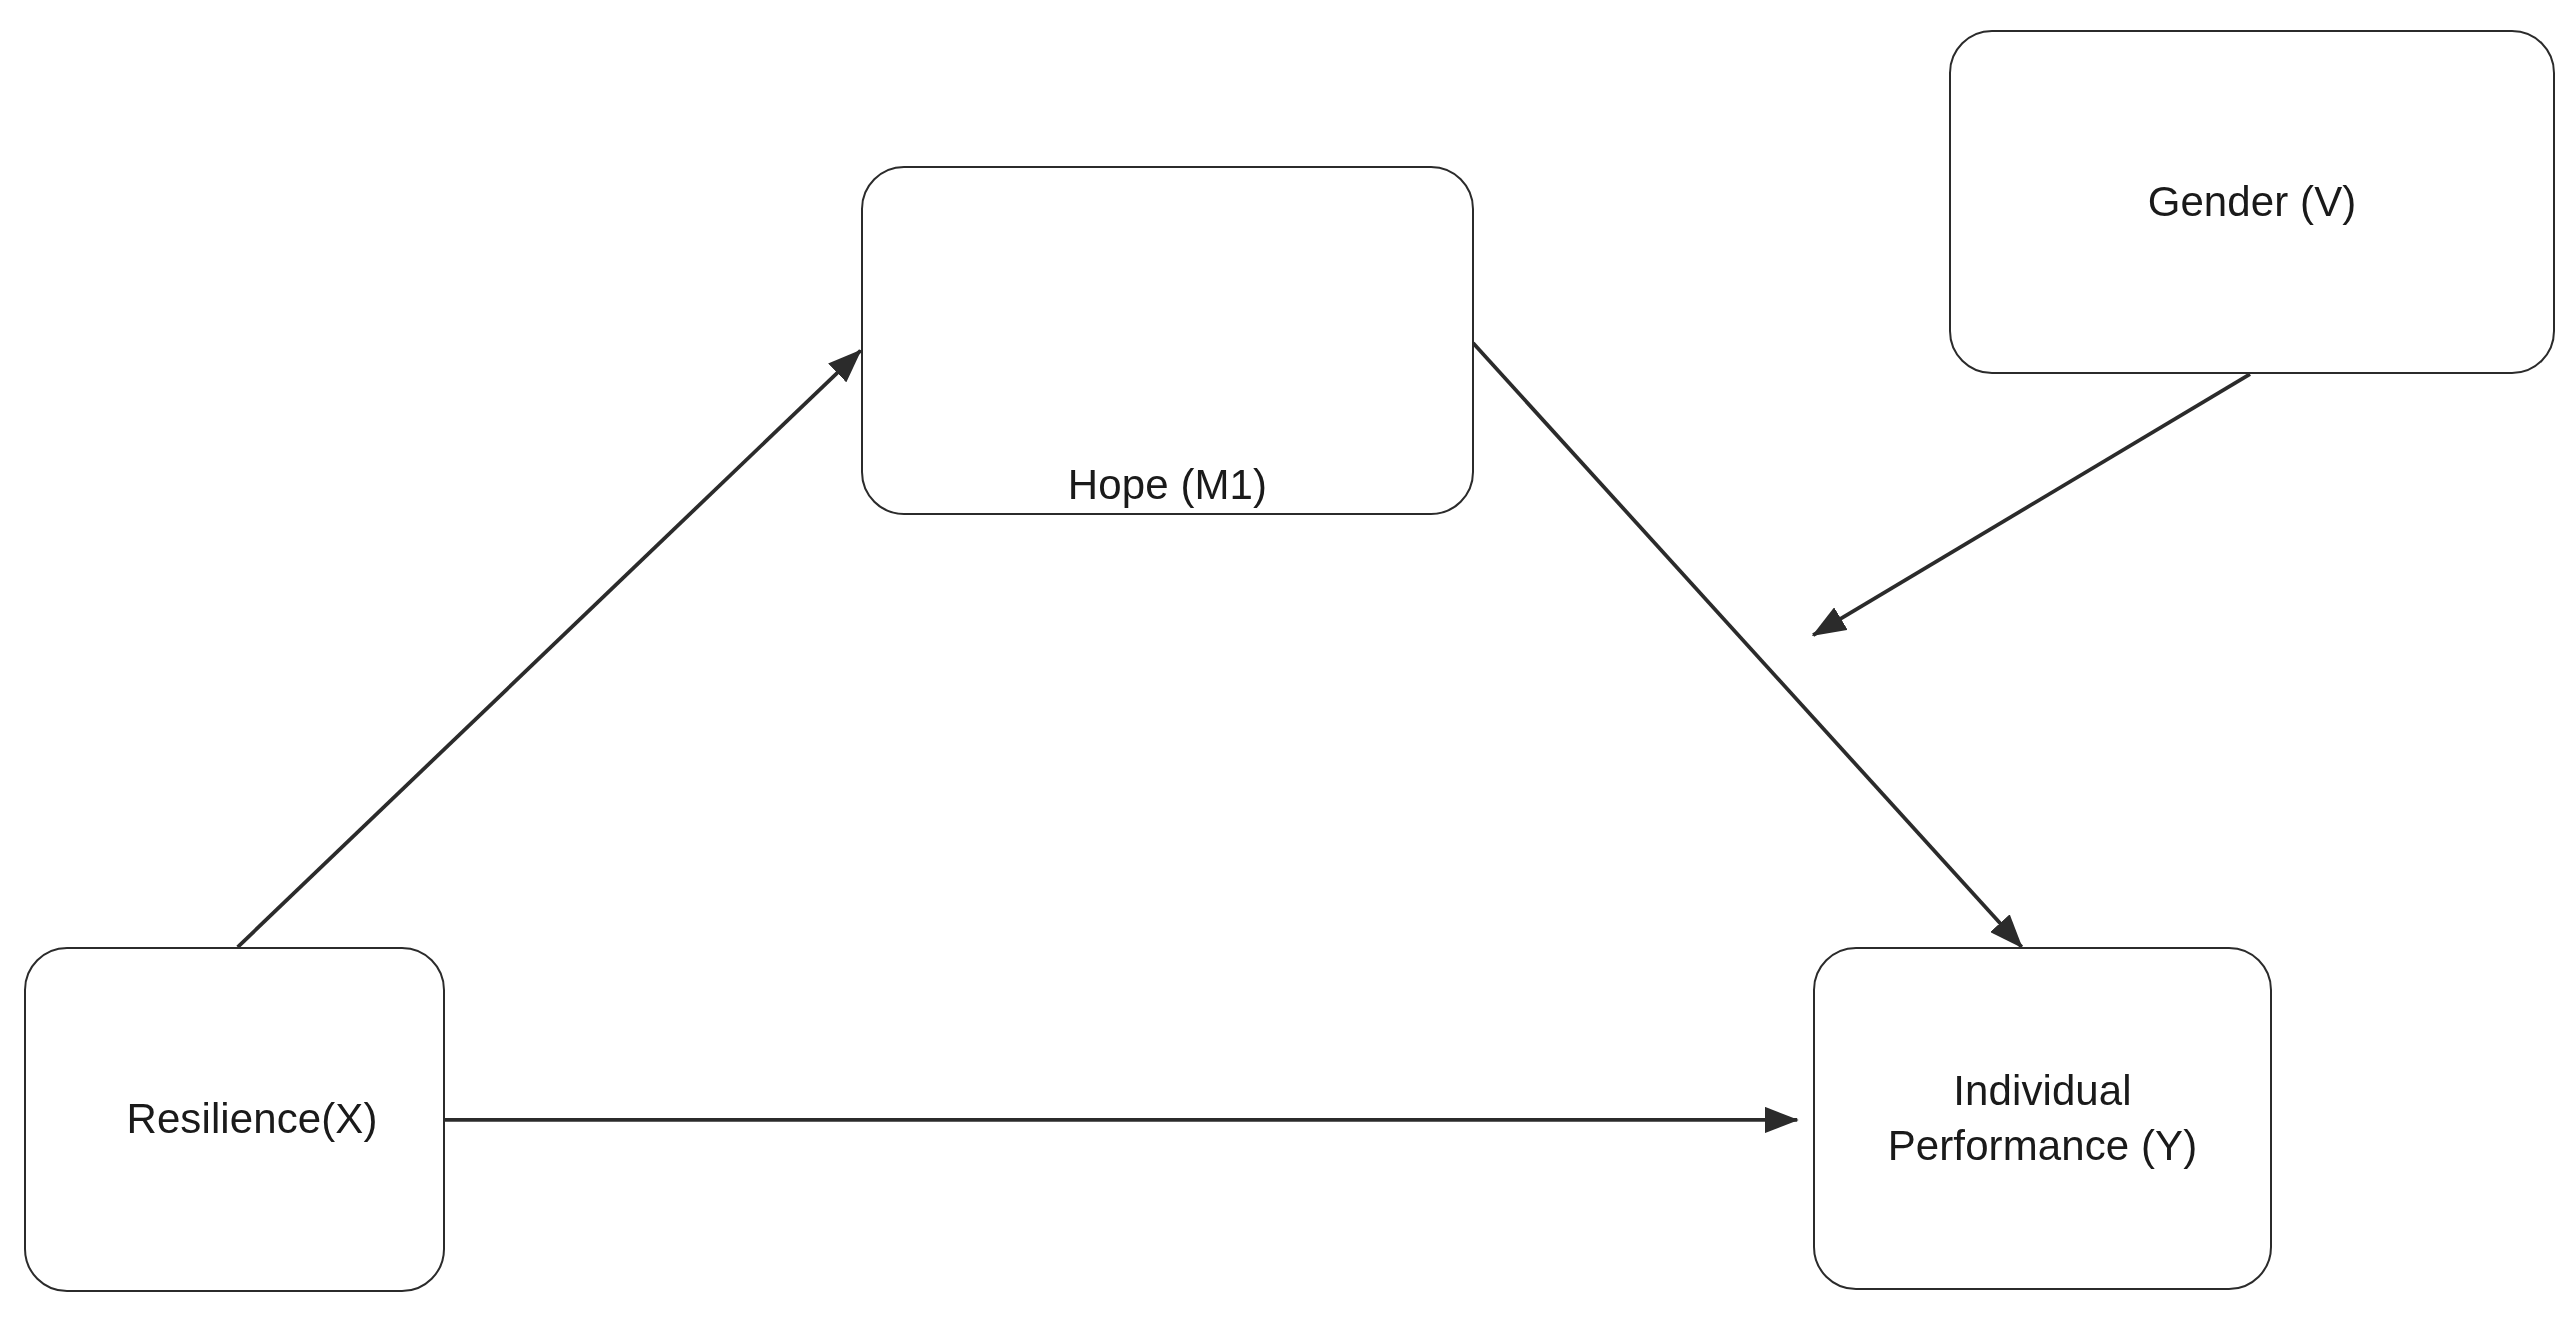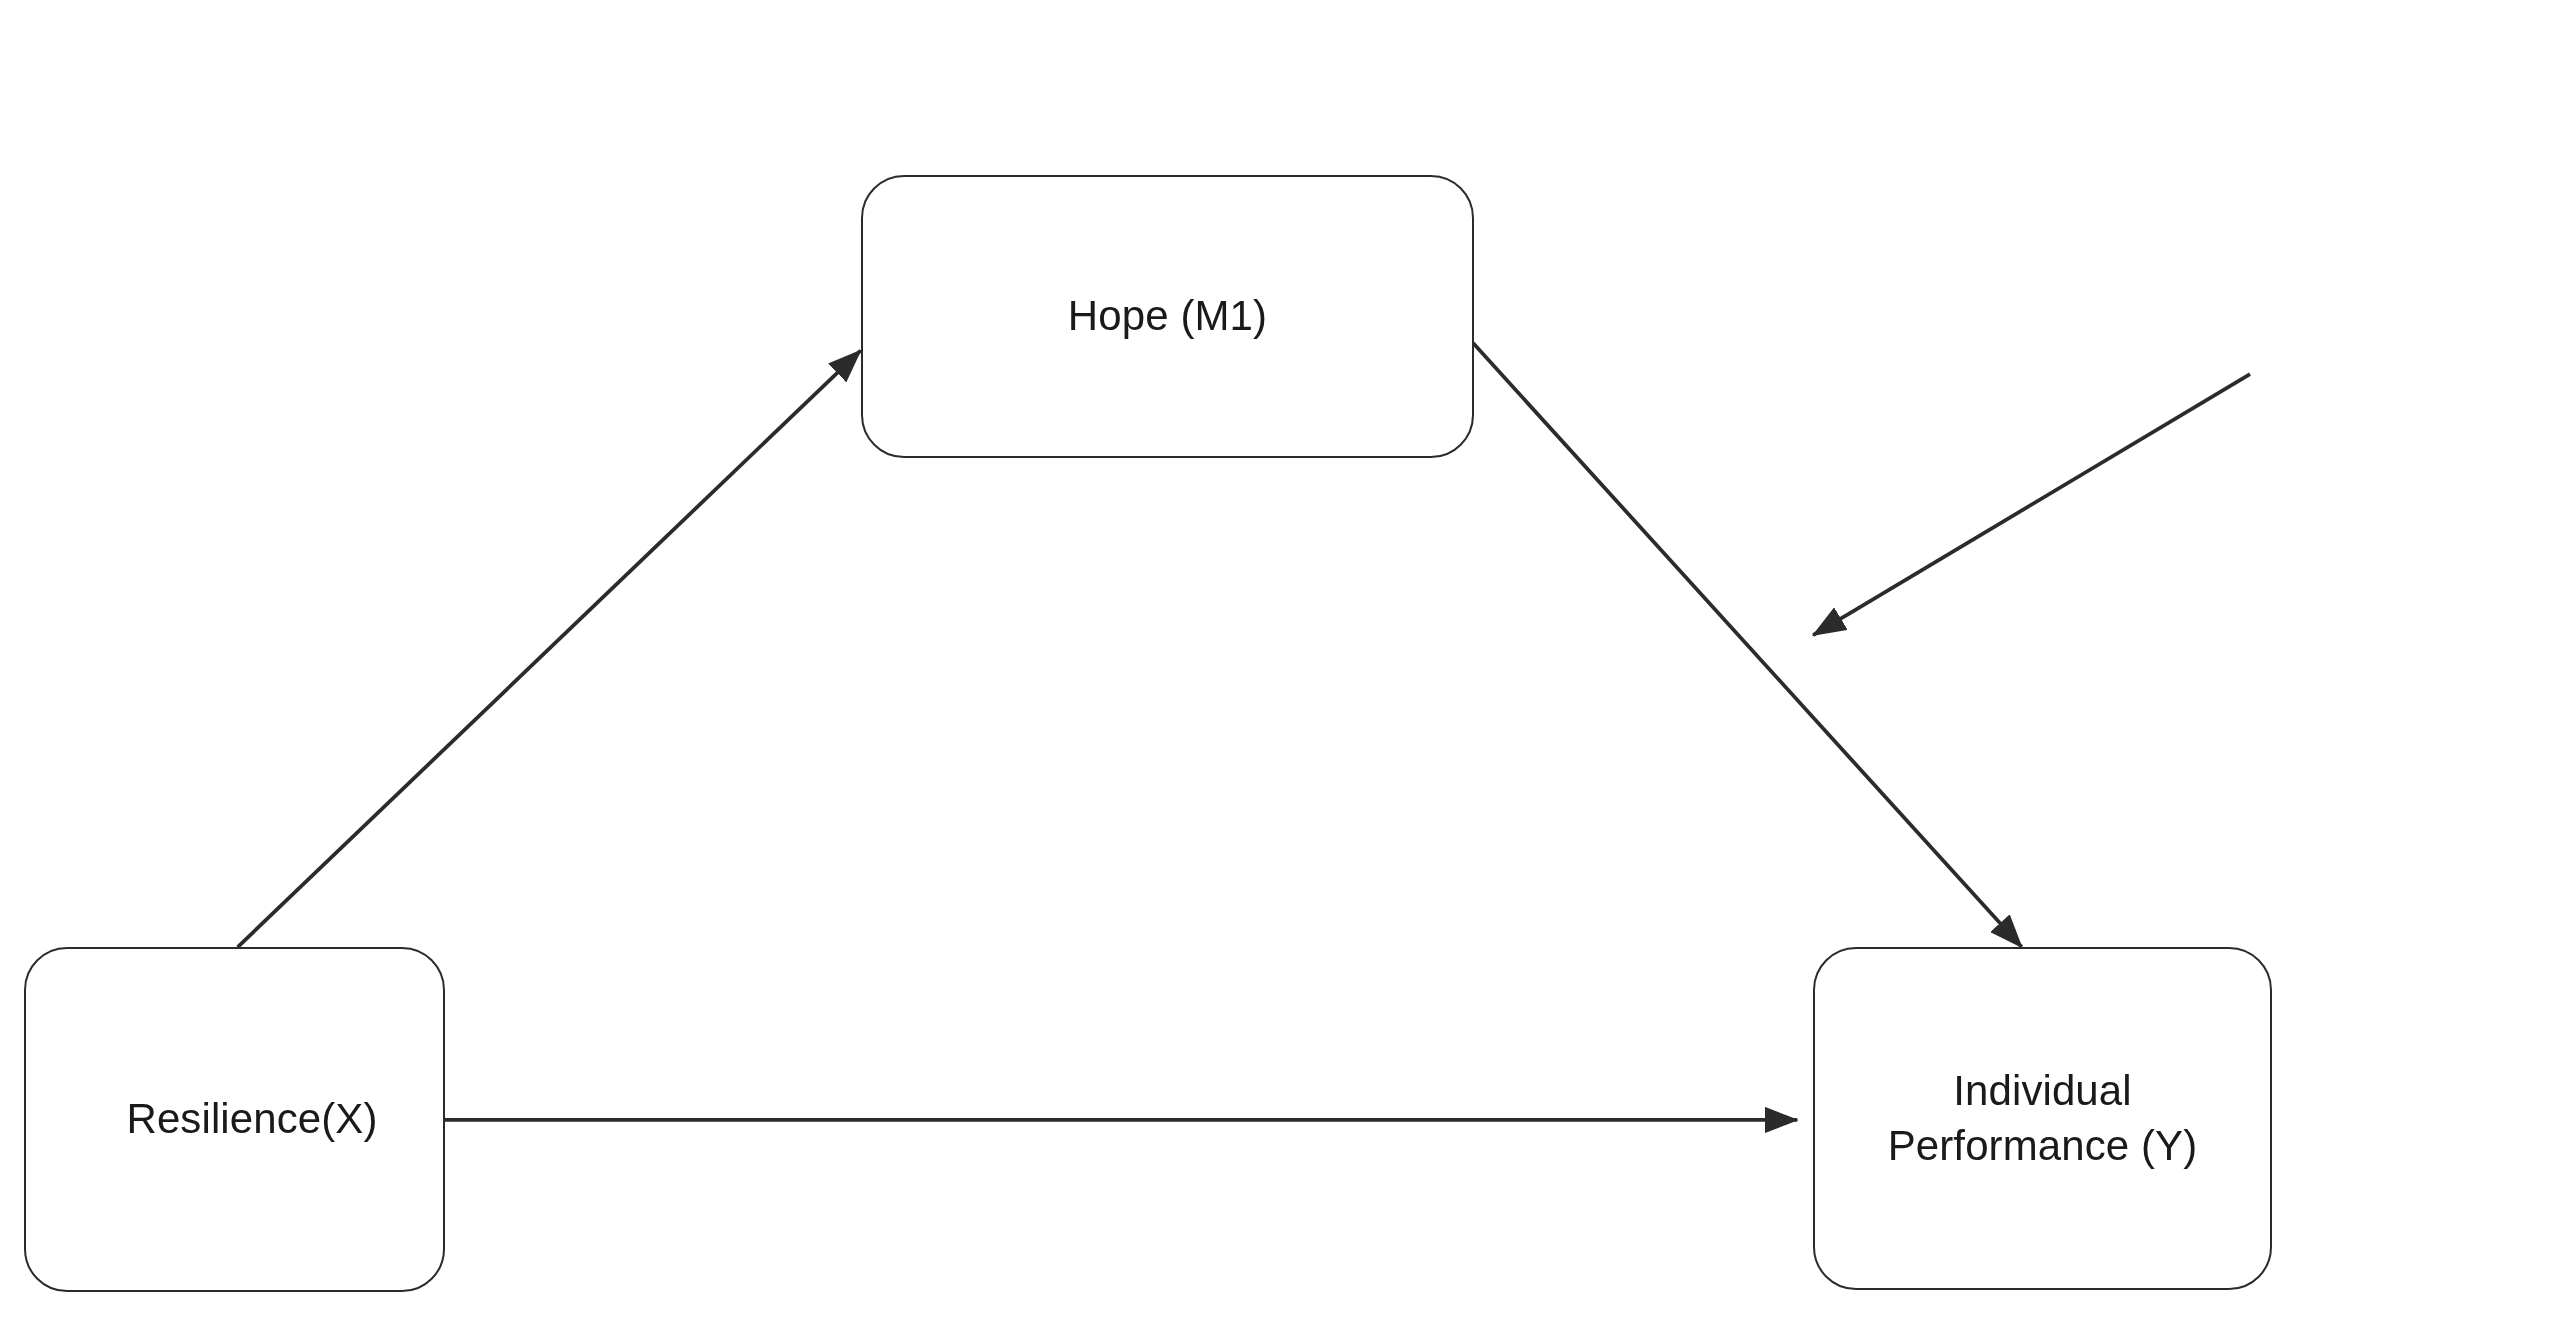--- a/index.html
+++ b/index.html
@@ -41,21 +41,21 @@
   .node-label {
     font-size: 42px;
     line-height: 1.30;
     color: #1a1a1a;
     font-weight: 400;
     letter-spacing: 0.1px;
     white-space: pre-line;
     padding: 0 13px;
   }
   
-  #node-hope       { left: 861px;  top: 175px;  width: 613px; height: 283px; }
+  #node-hope       { left: 861px;  top: 166px;  width: 613px; height: 349px; align-items: flex-end; }
   #node-gender     { left: 1949px; top: 30px;   width: 606px; height: 344px; }
   #node-resilience { left: 23.5px;   top: 947px; width: 421px; height: 345px; padding-left: 36px; }
   #node-performance{ left: 1797px; top: 947px; width: 459px; height: 343px; margin-left: 16px; }
 </style>
 </head>
 <body>
 
 <div id="diagram-canvas">
 
   <svg id="edge-layer" viewBox="0 0 2742 1408" width="2576" height="1323" xmlns="http://www.w3.org/2000/svg">
@@ -71,20 +71,23 @@
 
     <line x1="473" y1="1192" x2="1913" y2="1192" stroke="#2b2b2b" stroke-width="4" marker-end="url(#arrowhead)"></line>
 
     <line x1="2395" y1="398" x2="1930" y2="676" stroke="#2b2b2b" stroke-width="4" marker-end="url(#arrowhead)"></line>
   </svg>
 
   <div class="node-box" id="node-hope">
     <span class="node-label">Hope (M1)</span>
   </div>
 
+  <div class="node-box" id="node-gender">
+    <span class="node-label">Gender (V)</span>
+  </div>
 
   <div class="node-box" id="node-resilience">
     <span class="node-label">Resilience(X)</span>
   </div>
 
   <div class="node-box" id="node-performance">
     <span class="node-label">Individual
 Performance (Y)</span>
   </div>
 

